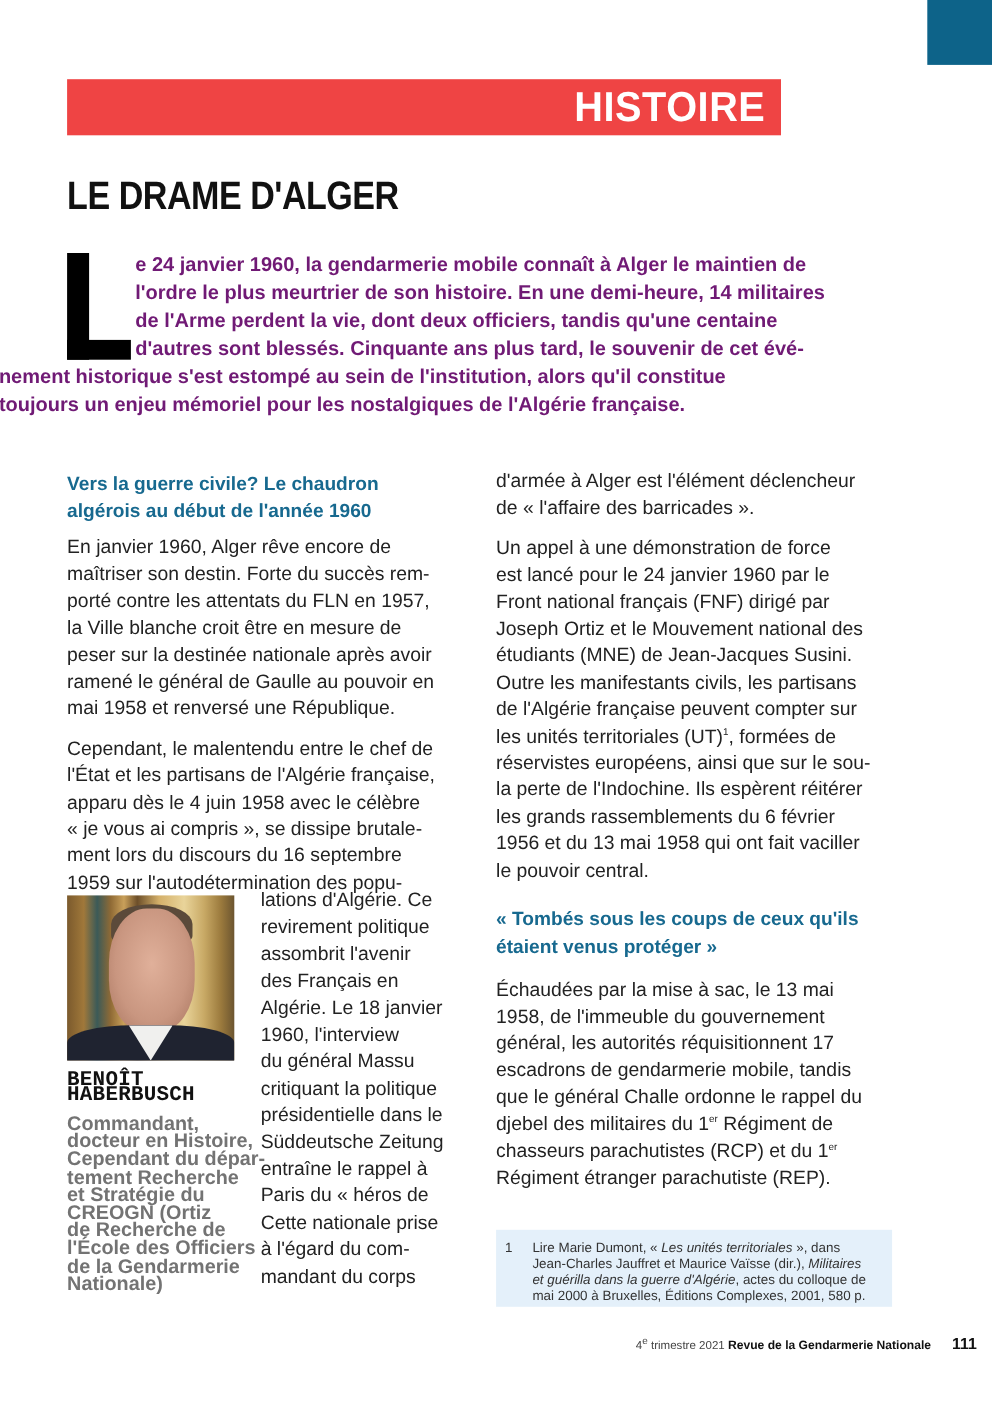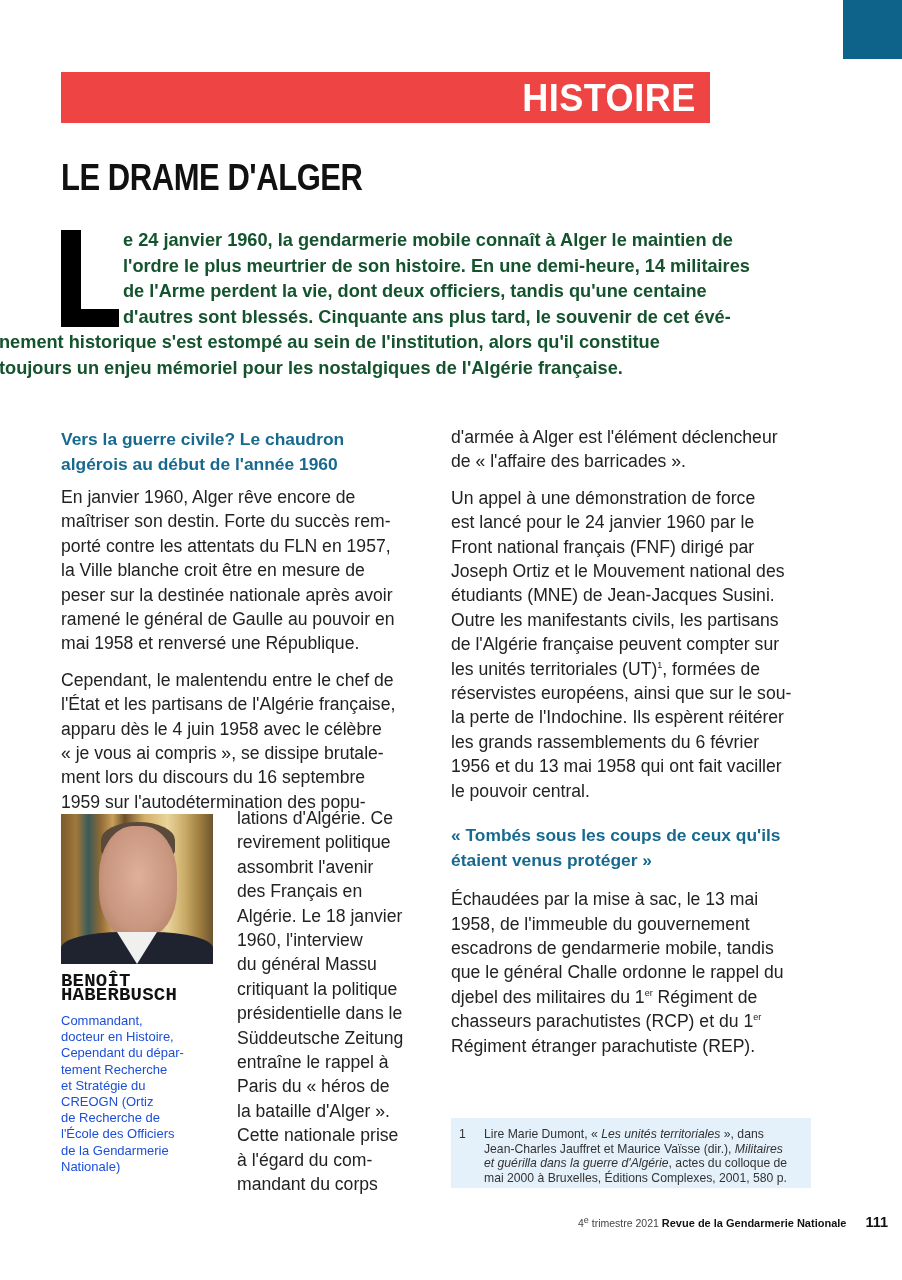--- a/index.html
+++ b/index.html
@@ -1,39 +1,39 @@
 <!DOCTYPE html>
 <html><head>
   <meta charset="utf-8">
   <style>
     html, body { margin: 0; padding: 0; background: #ffffff; }
     body { width: 902px; height: 1280px; position: relative; overflow: hidden; font-family: "Liberation Sans", sans-serif; color: #1a1a1a; }
     .corner-block { position: absolute; left: 843px; top: 0; width: 59px; height: 59px; background: #0d6389; }
     .section-band { position: absolute; left: 61px; top: 61px; width: 649px; height: 51px; background: #ef4444; margin-top: 11px; }
     .section-label { position: absolute; right: 14px; top: 5px; font-family: "Liberation Sans", sans-serif; font-weight: bold; font-size: 38px; color: #ffffff; letter-spacing: 0.5px; transform: scaleX(0.95); transform-origin: right; }
     .page-title { position: absolute; left: 61px; top: 157px; margin: 0; font-family: "Liberation Sans", sans-serif; font-weight: bold; font-size: 36px; color: #111; transform: scaleX(0.86); transform-origin: left; letter-spacing: -0.5px; white-space: nowrap; }
-    .lead { position: absolute; left: 61px; top: 228px; width: 720px; font-weight: bold; font-size: 18.2px; line-height: 25.6px; color: #14532d; }
+    .lead { position: absolute; left: 61px; top: 228px; width: 720px; font-weight: bold; font-size: 18.2px; line-height: 25.6px; color: #701a75; }
     .drop-cap { float: left; width: 58px; height: 100px; margin-right: 4px; margin-top: 2px; position: relative; }
     .drop-cap .l-v { position: absolute; left: 0; top: 0; width: 20px; height: 97px; background: #000; }
     .drop-cap .l-h { position: absolute; left: 0; top: 79px; width: 58px; height: 18px; background: #000; }
     .lead-line { display: block; white-space: nowrap; }
     .col { position: absolute; font-size: 17.6px; line-height: 24.4px; color: #222; }
     .col-left { left: 61px; top: 427px; width: 360px; }
     .col-right { left: 451px; top: 425px; width: 370px; }
     .subhead { font-weight: bold; color: #17698f; font-size: 17.4px; line-height: 25px; margin: 0 0 8px 0; }
     .para { margin: 0 0 12px 0; }
     .ln { display: block; white-space: nowrap; }
     .author-block { position: absolute; left: 61px; top: 814px; width: 160px; }
     .author-photo { width: 152px; height: 150px; background: linear-gradient(90deg, #7b5a2d 0%, #a0783a 10%, #3b5a58 18%, #8f6a35 26%, #c9a05a 34%, #6d4f2a 42%, #d4b06a 55%, #e9d49a 70%, #c8a965 82%, #9b7a3d 92%, #6c5530 100%); position: relative; overflow: hidden; }
     .author-photo .face { position: absolute; left: 38px; top: 12px; width: 78px; height: 112px; border-radius: 44% 44% 42% 42%; background: radial-gradient(ellipse at 50% 45%, #e0b09a 0%, #c99680 60%, #a8755f 100%); }
     .author-photo .hair { position: absolute; left: 40px; top: 8px; width: 74px; height: 36px; border-radius: 50% 50% 20% 20%; background: #5b4a3a; }
     .author-photo .jacket { position: absolute; left: 0; top: 118px; width: 152px; height: 40px; background: #1f2330; border-radius: 40% 40% 0 0; }
     .author-photo .collar { position: absolute; left: 56px; top: 118px; width: 40px; height: 32px; background: #f0f0ee; clip-path: polygon(0 0, 100% 0, 50% 100%); }
     .author-name { margin-top: 10px; font-family: Liberation Mono, monospace; font-weight: bold; font-size: 19px; line-height: 14px; color: #111; letter-spacing: 0.2px; }
-    .author-bio { margin-top: 11px; font-weight: normal; font-size: 13px; line-height: 16.2px; color: #1d4ed8; }
+    .author-bio { margin-top: 11px; font-weight: bold; font-size: 18px; line-height: 16.2px; color: #737373; }
     .col-left-cont { position: absolute; left: 237px; top: 806px; width: 190px; font-size: 17.6px; line-height: 24.4px; color: #222; }
     .footnote-box { position: absolute; left: 451px; top: 1118px; width: 360px; height: 70px; background: #e4f0fa; padding: 9px 0 0 8px; box-sizing: border-box; font-size: 12.2px; line-height: 14.6px; color: #333; }
     .fn-num { position: absolute; left: 8px; top: 9px; }
     .fn-text { margin-left: 25px; }
     .sup { font-size: 9px; vertical-align: super; line-height: 0; }
     .footer { position: absolute; left: 578px; top: 1214px; font-size: 10.5px; color: #444; white-space: nowrap; }
     .footer .mag { font-weight: bold; color: #111; font-size: 11px; }
     .footer .pnum { font-weight: bold; color: #111; font-size: 14.5px; margin-left: 19px; }
     i { font-style: italic; }
   </style>
@@ -115,21 +115,20 @@
   <span class="ln">assombrit l'avenir</span>
   <span class="ln">des Français en</span>
   <span class="ln">Algérie. Le 18 janvier</span>
   <span class="ln">1960, l'interview</span>
   <span class="ln">du général Massu</span>
   <span class="ln">critiquant la politique</span>
   <span class="ln">présidentielle dans le</span>
   <span class="ln">Süddeutsche Zeitung</span>
   <span class="ln">entraîne le rappel à</span>
   <span class="ln">Paris du « héros de</span>
-  <span class="ln">la bataille d'Alger ».</span>
   <span class="ln">Cette nationale prise</span>
   <span class="ln">à l'égard du com-</span>
   <span class="ln">mandant du corps</span>
 </div>
 
 <div class="col col-right">
   <p class="para">
     <span class="ln">d'armée à Alger est l'élément déclencheur</span>
     <span class="ln">de « l'affaire des barricades ».</span>
   </p>
@@ -148,20 +147,21 @@
     <span class="ln">1956 et du 13 mai 1958 qui ont fait vaciller</span>
     <span class="ln">le pouvoir central.</span>
   </p>
   <h2 class="subhead" style="margin-top:20px">
     <span class="ln">« Tombés sous les coups de ceux qu'ils</span>
     <span class="ln">étaient venus protéger »</span>
   </h2>
   <p class="para" style="margin-top:14px">
     <span class="ln">Échaudées par la mise à sac, le 13 mai</span>
     <span class="ln">1958, de l'immeuble du gouvernement</span>
+    <span class="ln">général, les autorités réquisitionnent 17</span>
     <span class="ln">escadrons de gendarmerie mobile, tandis</span>
     <span class="ln">que le général Challe ordonne le rappel du</span>
     <span class="ln"><span>djebel des militaires du 1</span><span class="sup">er</span><span> Régiment de</span></span>
     <span class="ln"><span>chasseurs parachutistes (RCP) et du 1</span><span class="sup">er</span></span>
     <span class="ln">Régiment étranger parachutiste (REP).</span>
   </p>
 </div>
 
 <div class="footnote-box">
   <span class="fn-num">1</span>

